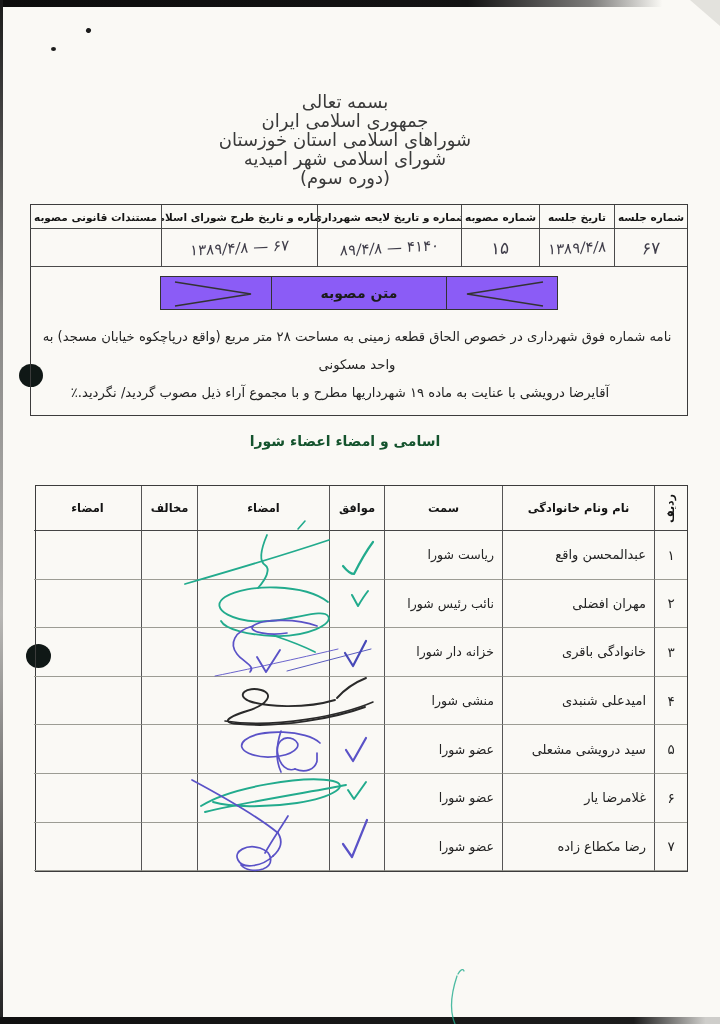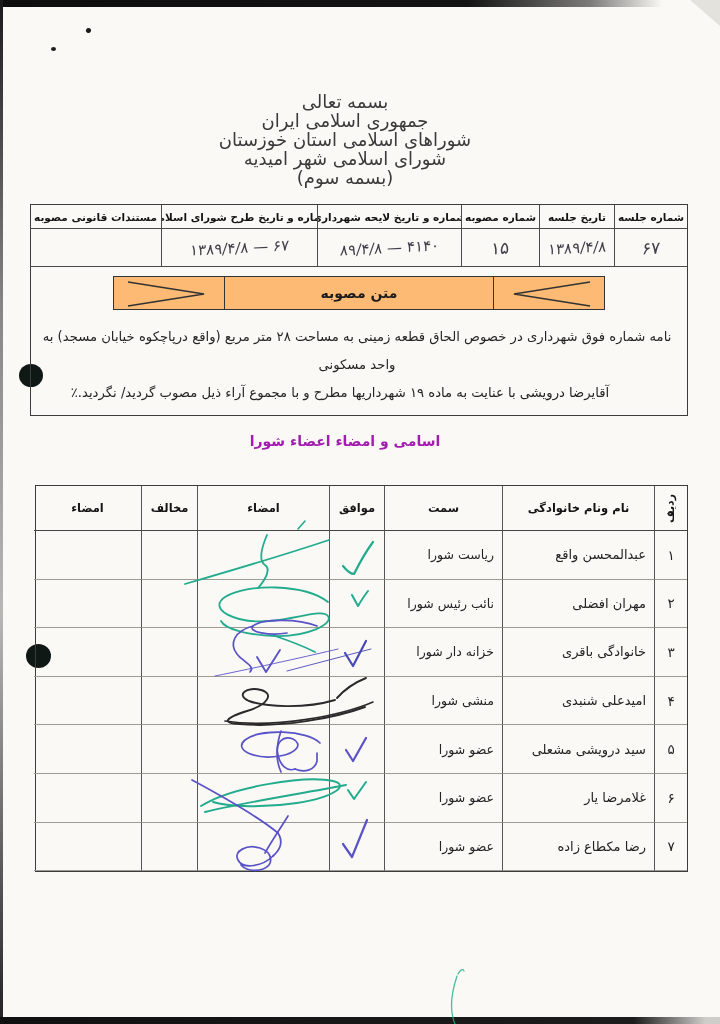--- a/index.html
+++ b/index.html
@@ -35,33 +35,33 @@
   .info-grid .cell { border-left:1px solid #4a4a4a; display:flex; align-items:center; justify-content:center; overflow:hidden; }
   .info-grid .cell:last-child { border-left:none; }
   .hdr-row .cell { height:24px; border-bottom:1px solid #4a4a4a; font-weight:bold;
     font-size:10.5px; color:#141414; white-space:nowrap; }
   .val-row .cell { height:38px; border-bottom:1px solid #4a4a4a; }
   .hand { font-size:17px; color:#3f3d49; transform:rotate(-3deg) skewX(-6deg);
     letter-spacing:1px; white-space:nowrap; direction:ltr; }
   .hand.small { font-size:15px; }
 
   
-  .ribbon { margin:9px auto 0; width:492px; height:34px; border:1.5px solid #333;
-    display:flex; direction:ltr; background:#fdba74; }
+  .ribbon { margin:9px auto 0; width:398px; height:34px; border:1.5px solid #333;
+    display:flex; direction:ltr; background:#8b5cf6; }
   .ribbon .side { width:110px; position:relative; }
   .ribbon .mid { flex:1; border-left:1.2px solid #333; border-right:1.2px solid #333;
     display:flex; align-items:center; justify-content:center;
     font-weight:bold; font-size:14px; color:#1c1c1c; }
   .ribbon svg { position:absolute; inset:0; }
 
   .res-text { padding:13px 12px 0 8px; font-size:13.2px; line-height:28px; color:#242424; text-align:center; }
   .res-line2 { padding-right:34px; }
 
   .section-title { position:absolute; top:433px; left:0; width:690px; text-align:center;
-    font-weight:bold; font-size:14px; color:#a21caf; }
+    font-weight:bold; font-size:14px; color:#14532d; }
 
   
   .members { position:absolute; left:35px; top:485px; width:653px; height:387px;
     border:1.5px solid #3c3c3c; display:grid; direction:rtl;
     grid-template-columns:33px 152px 118px 55px 132px 56px 107px;
     grid-template-rows:45px repeat(7, 48.6px); }
   .members .cell { border-left:1px solid #555; display:flex; align-items:center; overflow:visible; }
   .members .cell.c7 { border-left:none; }
   .members .h { border-bottom:1.2px solid #444; font-weight:bold; font-size:11.5px;
     color:#141414; justify-content:center; }
@@ -92,21 +92,21 @@
   <div class="speck speck-1"></div>
   <div class="speck speck-2"></div>
   <div class="ink-blob blob-1"></div>
   <div class="ink-blob blob-2"></div>
 
   <div class="letterhead">
     <div>بسمه تعالی</div>
     <div>جمهوری اسلامی ایران</div>
     <div>شوراهای اسلامی استان خوزستان</div>
     <div>شورای اسلامی شهر امیدیه</div>
-    <div>(بسمه سوم)</div>
+    <div>(دوره سوم)</div>
   </div>
 
   <div class="info-box">
     <div class="info-grid hdr-row">
       <div class="cell">شماره جلسه</div>
       <div class="cell">تاریخ جلسه</div>
       <div class="cell">شماره مصوبه</div>
       <div class="cell">شماره و تاریخ لایحه شهرداری</div>
       <div class="cell">شماره و تاریخ طرح شورای اسلامی</div>
       <div class="cell">مستندات قانونی مصوبه</div>

